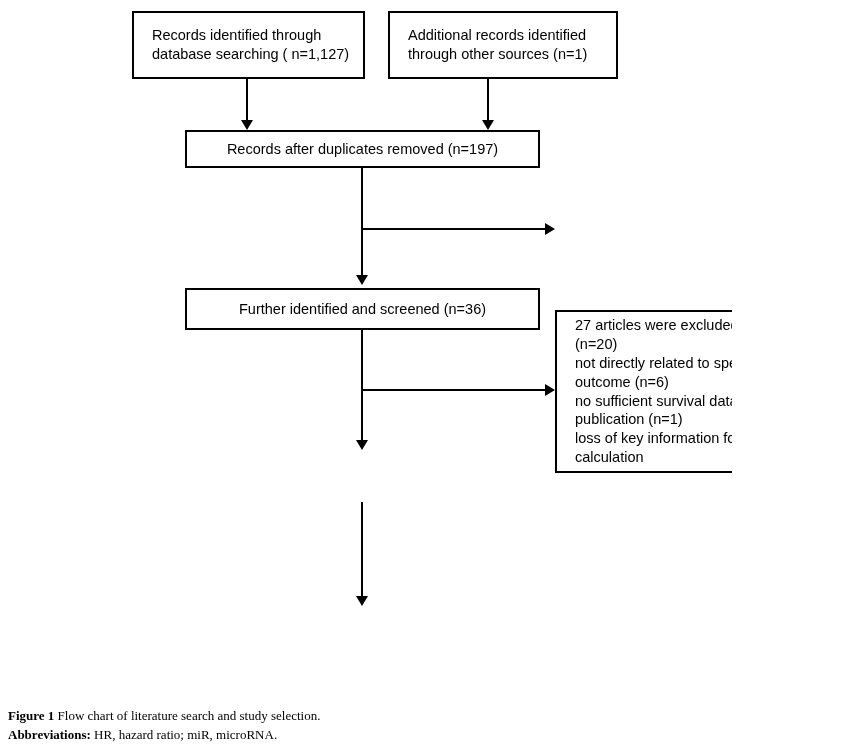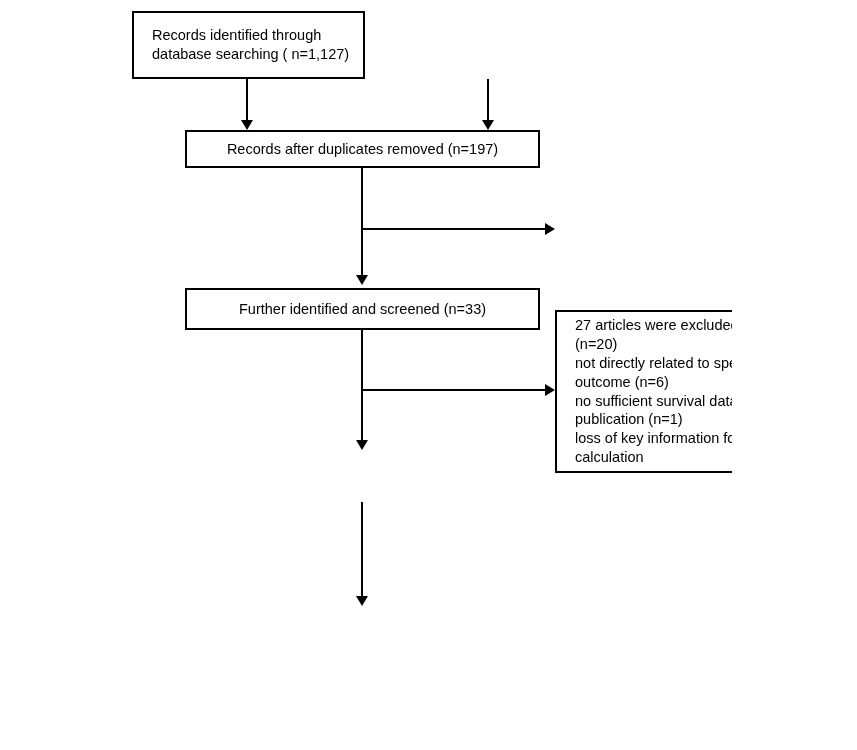--- a/index.html
+++ b/index.html
@@ -99,40 +99,44 @@
 </head>
 <body>
 
 <div id="page">
 
   <div class="box left pad-l b1" style="left:132px; top:11px; width:233px; height:68px;">
     <span class="box-line">Records identified through
 database searching ( n=1,127)</span>
   </div>
 
+  <div class="box left pad-l b2" style="left:388px; top:11px; width:230px; height:68px;">
+    <span class="box-line">Additional records identified
+through other sources (n=1)</span>
+  </div>
 
   <div class="vline" style="left:246px; top:79px; height:44px;"></div>
   <div class="arrow-down" style="left:241px; top:120px;"></div>
 
   <div class="vline" style="left:487px; top:79px; height:44px;"></div>
   <div class="arrow-down" style="left:482px; top:120px;"></div>
 
   <div class="box center pad-c" style="left:185px; top:130px; width:355px; height:38px;">
     <span class="box-line">Records after duplicates removed (n=197)</span>
   </div>
 
   <div class="vline" style="left:361px; top:168px; height:110px;"></div>
   <div class="arrow-down" style="left:356px; top:275px;"></div>
 
   <div class="hline" style="left:361px; top:228px; width:186px;"></div>
   <div class="arrow-right" style="left:545px; top:223px;"></div>
 
 
   <div class="box center pad-c" style="left:185px; top:288px; width:355px; height:42px;">
-    <span class="box-line">Further identified and screened (n=33)</span>
+    <span class="box-line">Further identified and screened (n=36)</span>
   </div>
 
   <div class="vline" style="left:361px; top:330px; height:112px;"></div>
   <div class="arrow-down" style="left:356px; top:440px;"></div>
 
   <div class="hline" style="left:361px; top:389px; width:186px;"></div>
   <div class="arrow-right" style="left:545px; top:384px;"></div>
 
   <div class="box left pad-l" style="left:555px; top:310px; width:293px; height:163px;">
     <span class="box-line">27 articles were excluded, due to:
@@ -144,14 +148,24 @@
 loss of key information for HR
 calculation</span>
   </div>
   <div class="speck" style="left:832px; top:352px;"></div>
 
 
   <div class="vline" style="left:361px; top:502px; height:98px;"></div>
   <div class="arrow-down" style="left:356px; top:596px;"></div>
 
 
+  <div id="caption">
+    <div>
+      <span class="lbl">Figure 1</span>
+      <span>Flow chart of literature search and study selection.</span>
+    </div>
+    <div>
+      <span class="lbl">Abbreviations:</span>
+      <span>HR, hazard ratio; miR, microRNA.</span>
+    </div>
+  </div>
 
 </div>
 
 </body></html>

